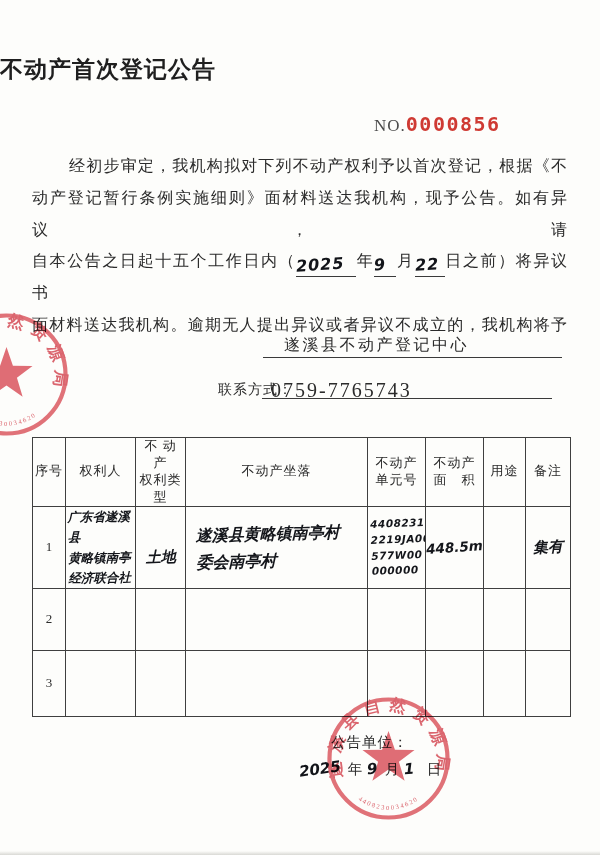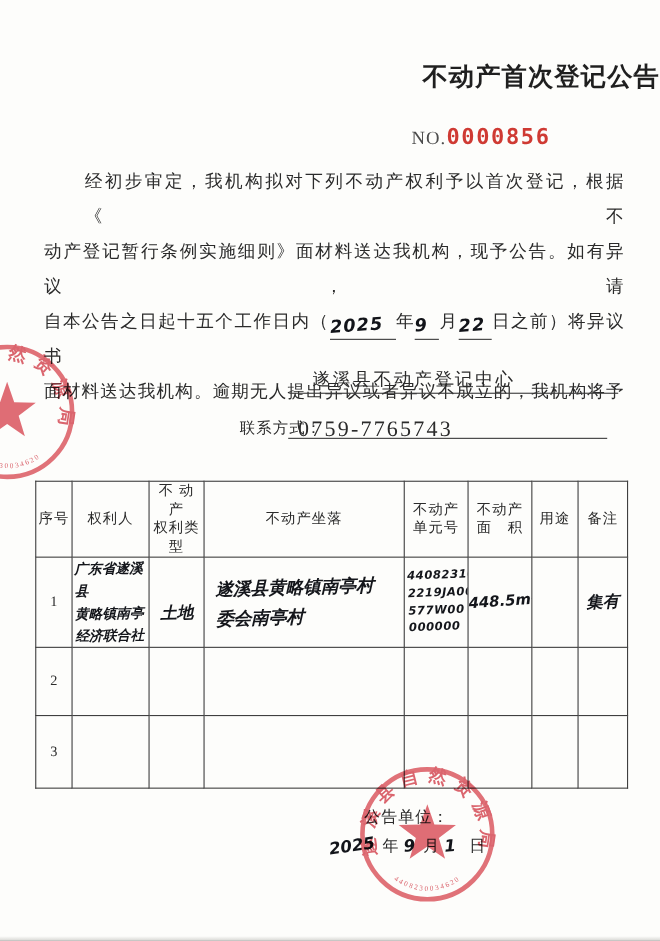--- a/index.html
+++ b/index.html
@@ -2,29 +2,29 @@
 <html><head>
 <meta charset="utf-8">
 <style>
   html,body{margin:0;padding:0;background:#9a9a98;}
   .page{
     position:relative;width:600px;height:855px;margin:0 auto;
     background:#fdfdfb;overflow:hidden;
     font-family:"Liberation Serif","DejaVu Serif",serif;color:#2b2b2b;
   }
   
-  .title{position:absolute;top:54px;left:0;right:0;text-align:right;
+  .title{position:absolute;top:54px;left:0;right:0;text-align:left;
     font-size:23px;font-weight:bold;letter-spacing:1px;color:#1f1f1f;}
   .serial{position:absolute;top:112px;left:374px;white-space:nowrap;}
   .serial .prefix{font-size:17px;color:#4c4c4c;letter-spacing:1px;}
   .serial .number{font-family:"DejaVu Sans Mono","Liberation Mono",monospace;
     font-size:20px;font-weight:bold;color:#cf3a33;letter-spacing:1.5px;}
   
   .para{position:absolute;left:32px;top:150px;width:536px;font-size:16px;line-height:31.8px;}
-  .pline{text-align:justify;text-align-last:justify;letter-spacing:1px;margin-left:8px;}
+  .pline{text-align:justify;text-align-last:justify;letter-spacing:1px;}
   .pline.first{padding-left:37px;}
   .pline.last{text-align-last:left;}
   .blank{display:inline-block;border-bottom:1.5px solid #3a3a3a;text-align:center;vertical-align:bottom;line-height:22px;}
   .blank.year{min-width:60px;}
   .blank.month{min-width:22px;}
   .blank.day{min-width:30px;}
   .hand{font-family:"DejaVu Sans","Liberation Sans",sans-serif;font-style:italic;
     font-weight:600;color:#121419;display:inline-block;transform:rotate(-4deg);}
   
   .addr-label{position:absolute;left:118px;top:339px;font-size:14px;letter-spacing:1px;}

